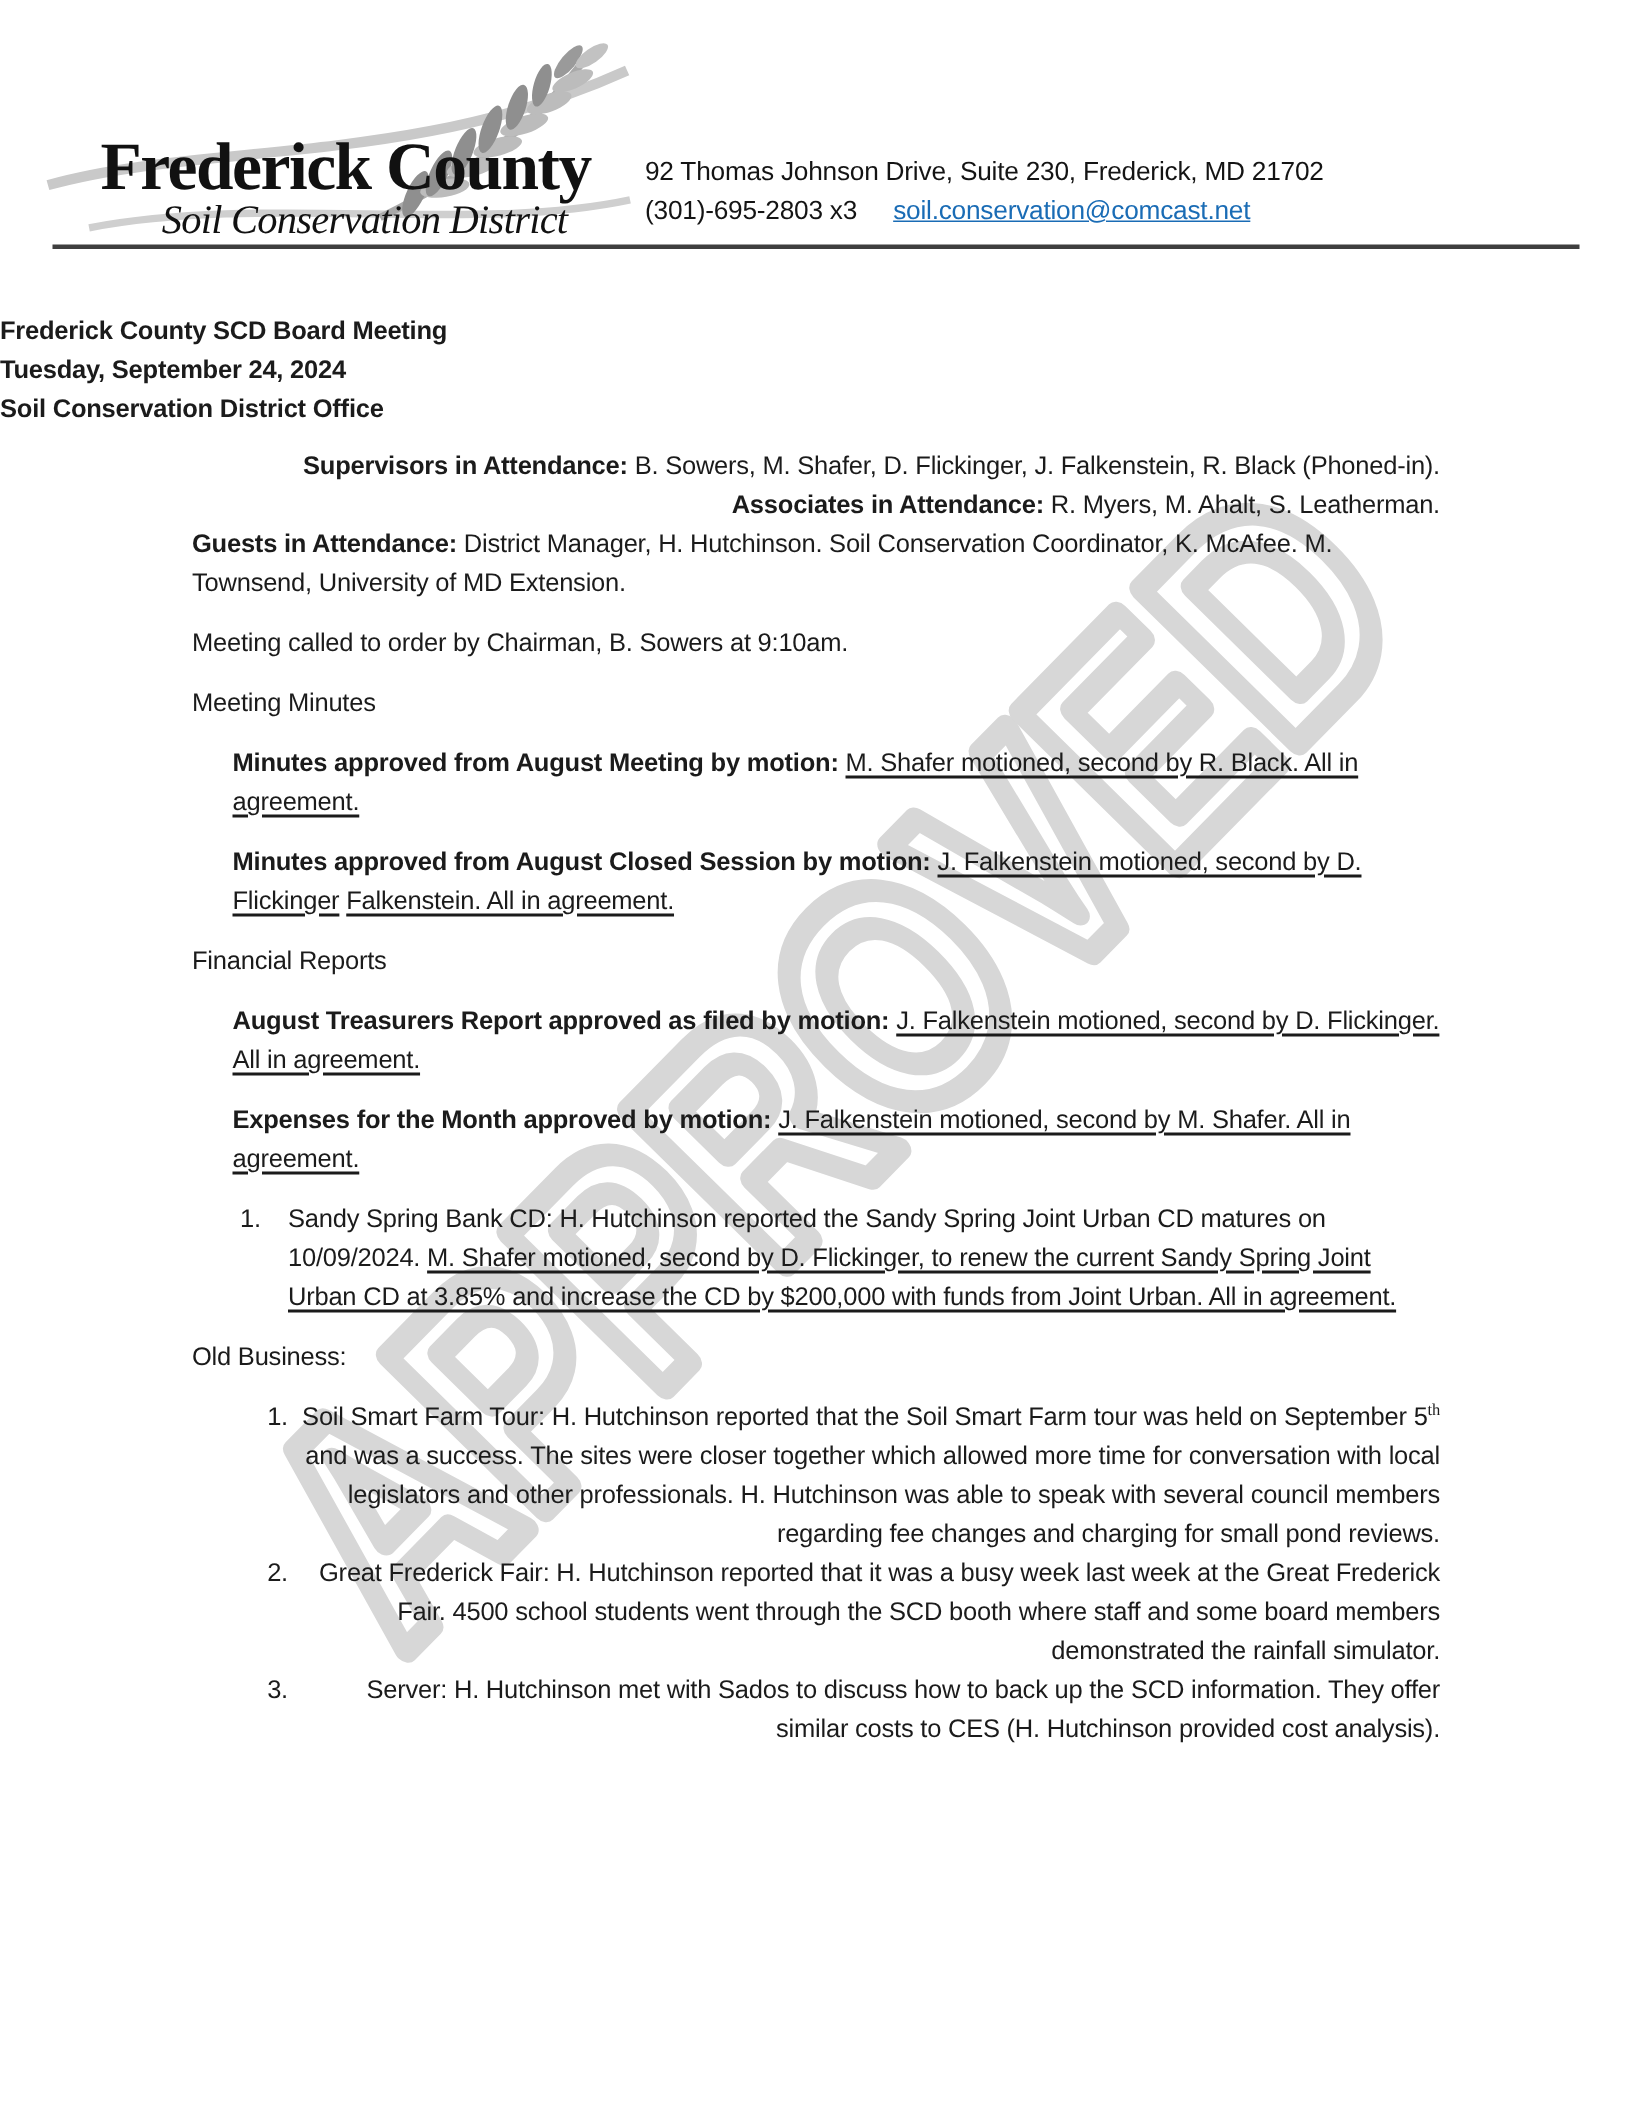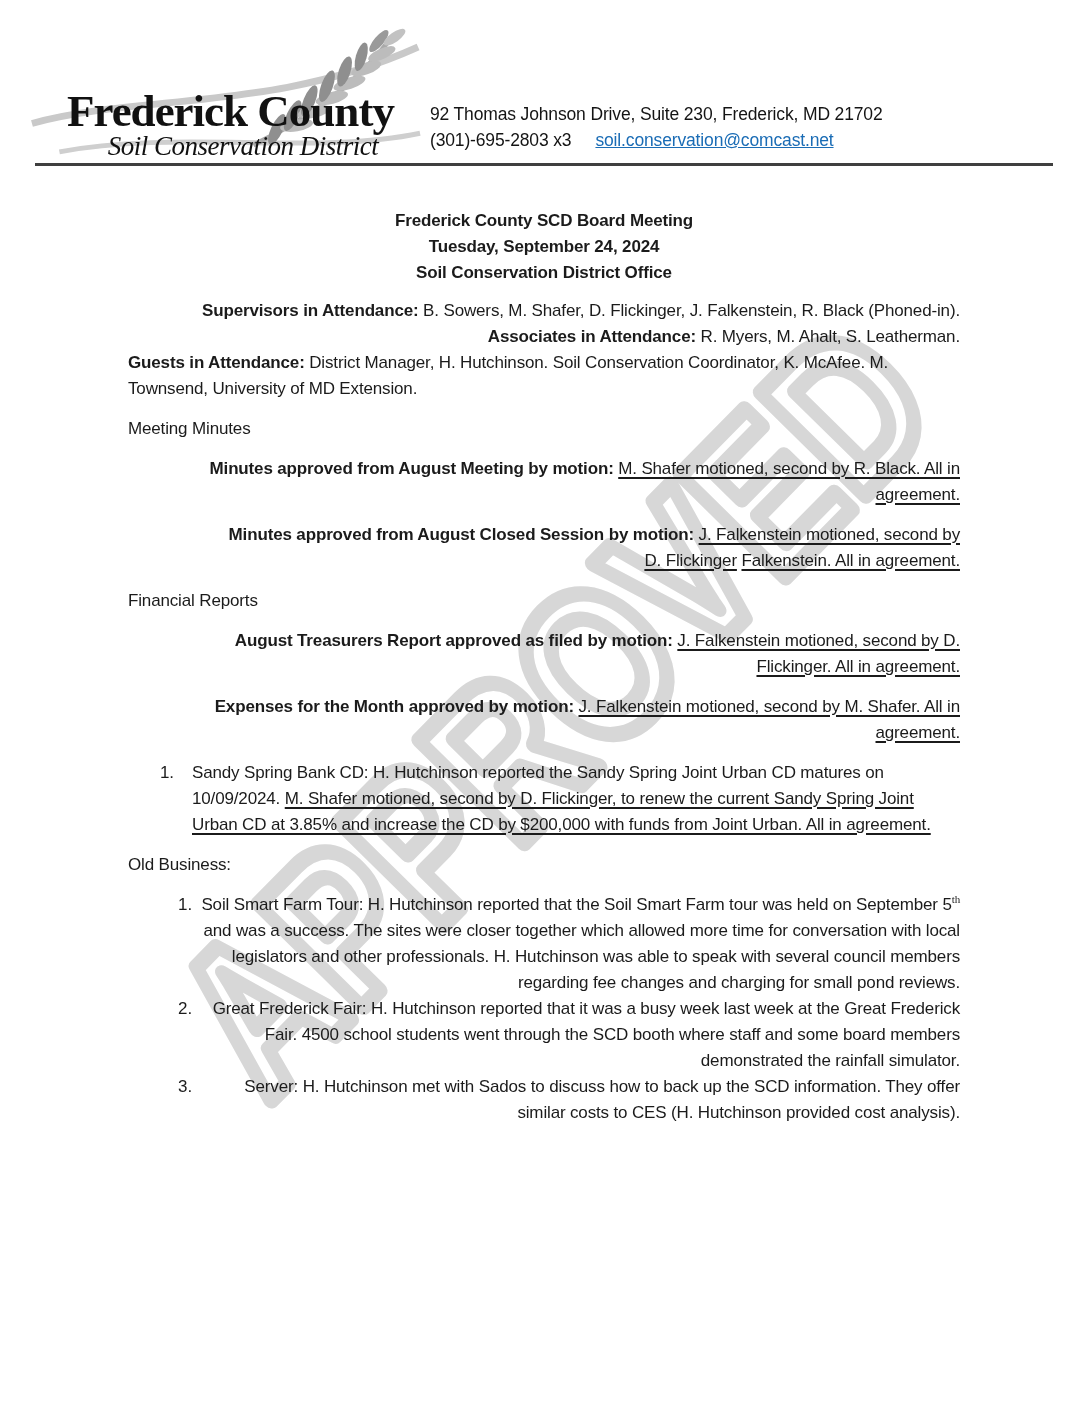--- a/index.html
+++ b/index.html
@@ -25,27 +25,27 @@
   #logo-subtitle{
     position:absolute; left:78px; top:132px; width:330px; text-align:center;
     font-family:"Liberation Serif", serif; font-weight:400; font-style:italic;
     font-size:27px; line-height:28px; color:#111; white-space:nowrap; letter-spacing:-0.5px;
   }
   #header-rule{position:absolute; left:35px; right:35px; top:163px; height:3px; background:#3f3f3f;}
   #address-block{position:absolute; left:430px; top:101px; line-height:26px; font-size:17.5px; color:#141414; white-space:nowrap;}
   #address-block .email{color:var(--link,#1a6cb5); text-decoration:underline; margin-left:24px; cursor:pointer;}
   
   #content{position:absolute; left:0; top:166px; width:1088px; z-index:1;}
-  #title-block{margin:42px 0 12px 0; text-align:center; font-weight:700;}
+  #title-block{margin:42px 0 12px 0; font-weight:700;}
   
   #doc-body{padding:0 128px 0 128px;}
   .blk{margin:0 0 14px 0;}
   .blk.tight{margin-bottom:0;text-align:right;}
   .blk.h{font-weight:400;}
-  .blk.indent{margin-left:80px;text-align:right;}
+  .blk.indent{margin-left:27px;}
   .blk.li{display:flex;}
   .blk.li .num{flex:none; width:32px; margin-left:32px;}
   .blk.li .litext{flex:1;}
   .rb{font-weight:700;}
   .ru{text-decoration:underline; text-underline-offset:3px; text-decoration-thickness:1.5px;}
   .rsup{font-size:11px; line-height:0; vertical-align:7px;font-family:Liberation Serif, serif;}
 </style>
 </head>
 <body>
 
@@ -91,20 +91,21 @@
   <div id="content">
     <div id="title-block">
       <div>Frederick County SCD Board Meeting</div>
       <div>Tuesday, September 24, 2024</div>
       <div>Soil Conservation District Office</div>
     </div>
     <div id="doc-body">
         <div class="blk p tight"><span class="rb">Supervisors in Attendance:</span><span class=""> B. Sowers, M. Shafer, D. Flickinger, J. Falkenstein, R. Black (Phoned-in).</span></div>
         <div class="blk p tight"><span class="rb">Associates in Attendance:</span><span class=""> R. Myers, M. Ahalt, S. Leatherman.</span></div>
         <div class="blk p"><span class="rb">Guests in Attendance:</span><span class=""> District Manager, H. Hutchinson. Soil Conservation Coordinator, K. McAfee. M. Townsend, University of MD Extension.</span></div>
+        <div class="blk p"><span class="">Meeting called to order by Chairman, B. Sowers at 9:10am.</span></div>
         <div class="blk h">Meeting Minutes</div>
         <div class="blk indent"><span class="rb">Minutes approved from August Meeting by motion: </span><span class="ru">M. Shafer motioned, second by R. Black. All in agreement.</span></div>
         <div class="blk indent"><span class="rb">Minutes approved from August Closed Session by motion: </span><span class="ru">J. Falkenstein motioned, second by D. Flickinger</span><span class=""> </span><span class="ru">Falkenstein. All in agreement.</span></div>
         <div class="blk h">Financial Reports</div>
         <div class="blk indent"><span class="rb">August Treasurers Report approved as filed by motion: </span><span class="ru">J. Falkenstein motioned, second by D. Flickinger. All in agreement.</span></div>
         <div class="blk indent"><span class="rb">Expenses for the Month approved by motion: </span><span class="ru">J. Falkenstein motioned, second by M. Shafer. All in agreement.</span></div>
         <div class="blk li">
           <span class="num">1.</span>
           <span class="litext"><span class="">Sandy Spring Bank CD: H. Hutchinson reported the Sandy Spring Joint Urban CD matures on 10/09/2024. </span><span class="ru">M. Shafer motioned, second by D. Flickinger, to renew the current Sandy Spring Joint Urban CD at 3.85% and increase the CD by $200,000 with funds from Joint Urban. All in agreement.</span></span>
         </div>

